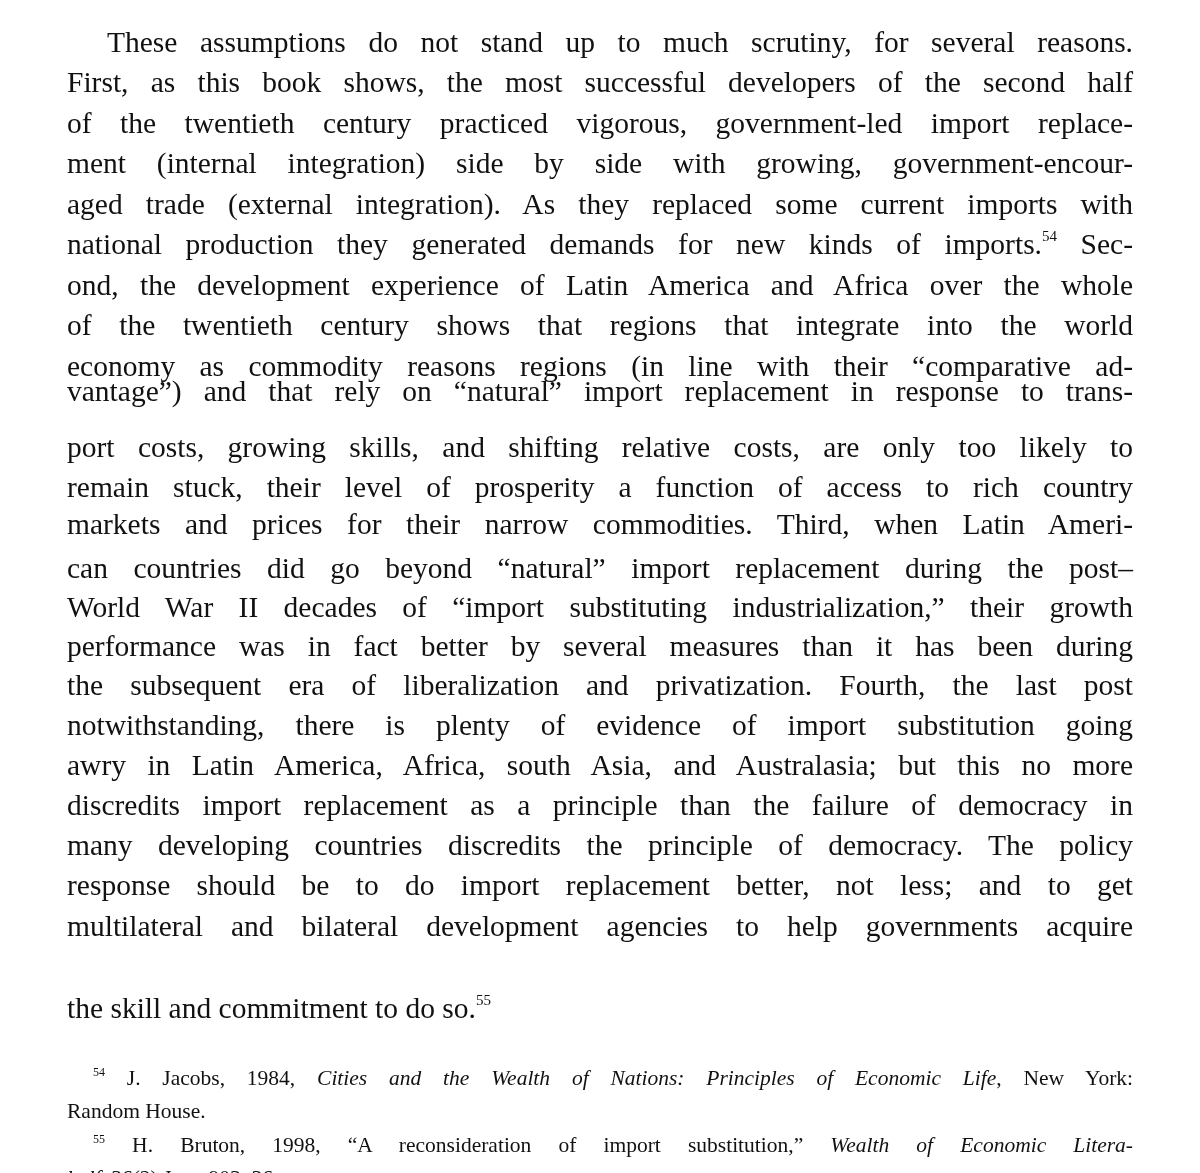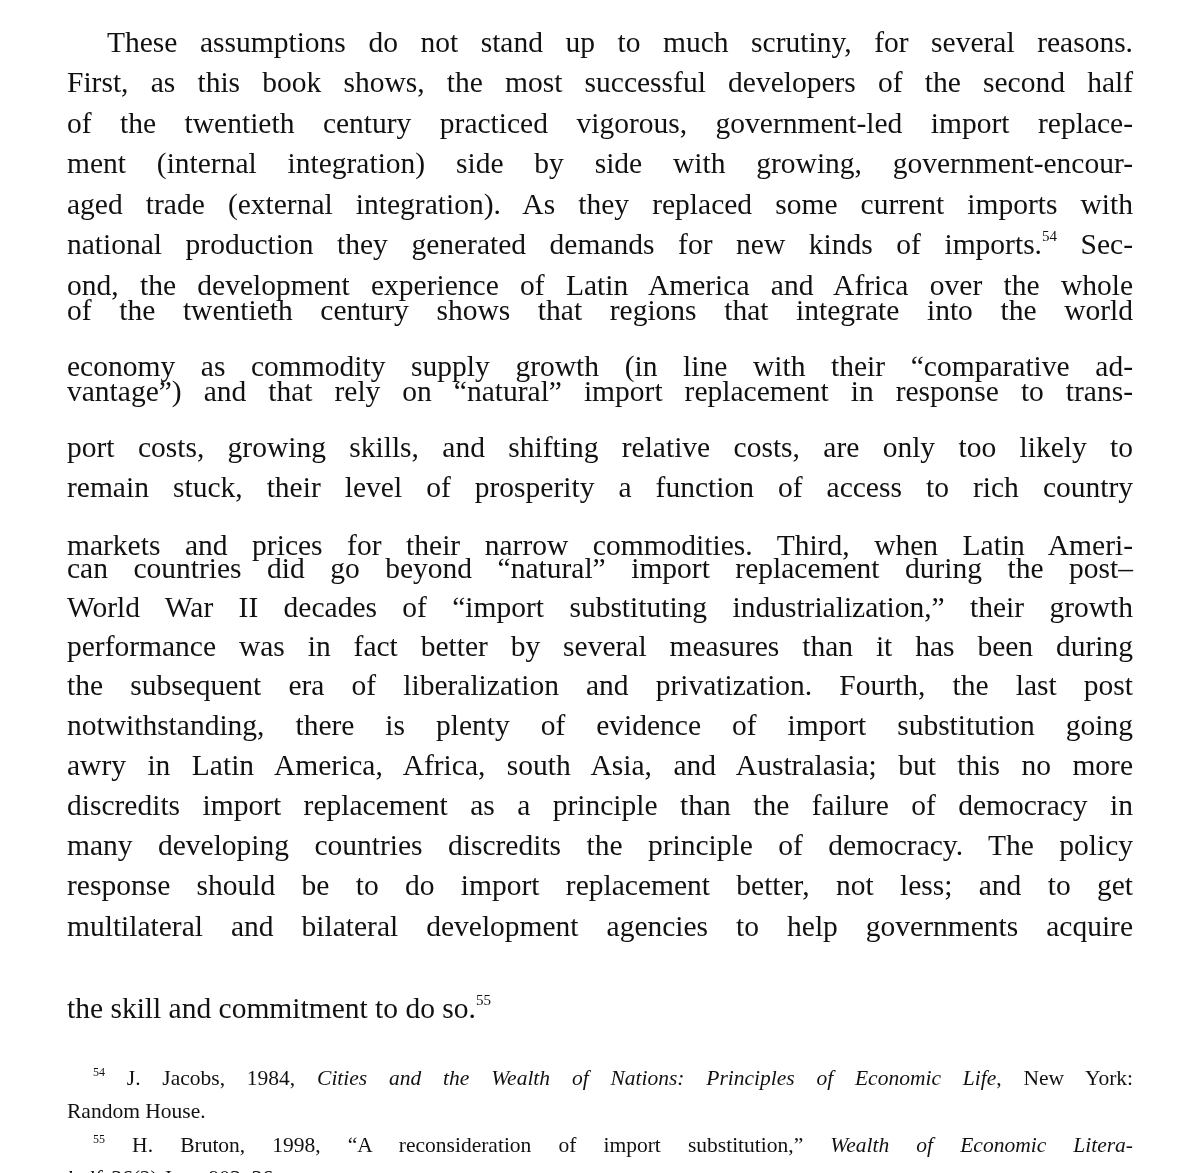--- a/index.html
+++ b/index.html
@@ -21,26 +21,26 @@
 <div class="page">
 
   <div>
     <div class="line indent" style="top:2px">These assumptions do not stand up to much scrutiny, for several reasons.</div>
     <div class="line" style="top:42px">First, as this book shows, the most successful developers of the second half</div>
     <div class="line" style="top:83px">of the twentieth century practiced vigorous, government-led import replace-</div>
     <div class="line" style="top:123px">ment (internal integration) side by side with growing, government-encour-</div>
     <div class="line" style="top:164px">aged trade (external integration). As they replaced some current imports with</div>
     <div class="line" style="top:204px"><span>national production they generated demands for new kinds of imports.</span><sup>54</sup><span> Sec-</span></div>
     <div class="line" style="top:245px">ond, the development experience of Latin America and Africa over the whole</div>
-    <div class="line" style="top:270px">of the twentieth century shows that regions that integrate into the world</div>
-    <div class="line" style="top:326px">economy as commodity supply growth (in line with their “comparative ad-</div>
+    <div class="line" style="top:285px">of the twentieth century shows that regions that integrate into the world</div>
+    <div class="line" style="top:326px">economy as commodity reasons regions (in line with their “comparative ad-</div>
     <div class="line" style="top:351px">vantage”) and that rely on “natural” import replacement in response to trans-</div>
     <div class="line" style="top:407px">port costs, growing skills, and shifting relative costs, are only too likely to</div>
     <div class="line" style="top:447px">remain stuck, their level of prosperity a function of access to rich country</div>
-    <div class="line" style="top:505px">markets and prices for their narrow commodities. Third, when Latin Ameri-</div>
+    <div class="line" style="top:484px">markets and prices for their narrow commodities. Third, when Latin Ameri-</div>
     <div class="line" style="top:528px">can countries did go beyond “natural” import replacement during the post–</div>
     <div class="line" style="top:567px">World War II decades of “import substituting industrialization,” their growth</div>
     <div class="line" style="top:606px">performance was in fact better by several measures than it has been during</div>
     <div class="line" style="top:645px">the subsequent era of liberalization and privatization. Fourth, the last post</div>
     <div class="line" style="top:685px">notwithstanding, there is plenty of evidence of import substitution going</div>
     <div class="line" style="top:725px">awry in Latin America, Africa, south Asia, and Australasia; but this no more</div>
     <div class="line" style="top:765px">discredits import replacement as a principle than the failure of democracy in</div>
     <div class="line" style="top:805px">many developing countries discredits the principle of democracy. The policy</div>
     <div class="line" style="top:845px">response should be to do import replacement better, not less; and to get</div>
     <div class="line" style="top:886px">multilateral and bilateral development agencies to help governments acquire</div>

